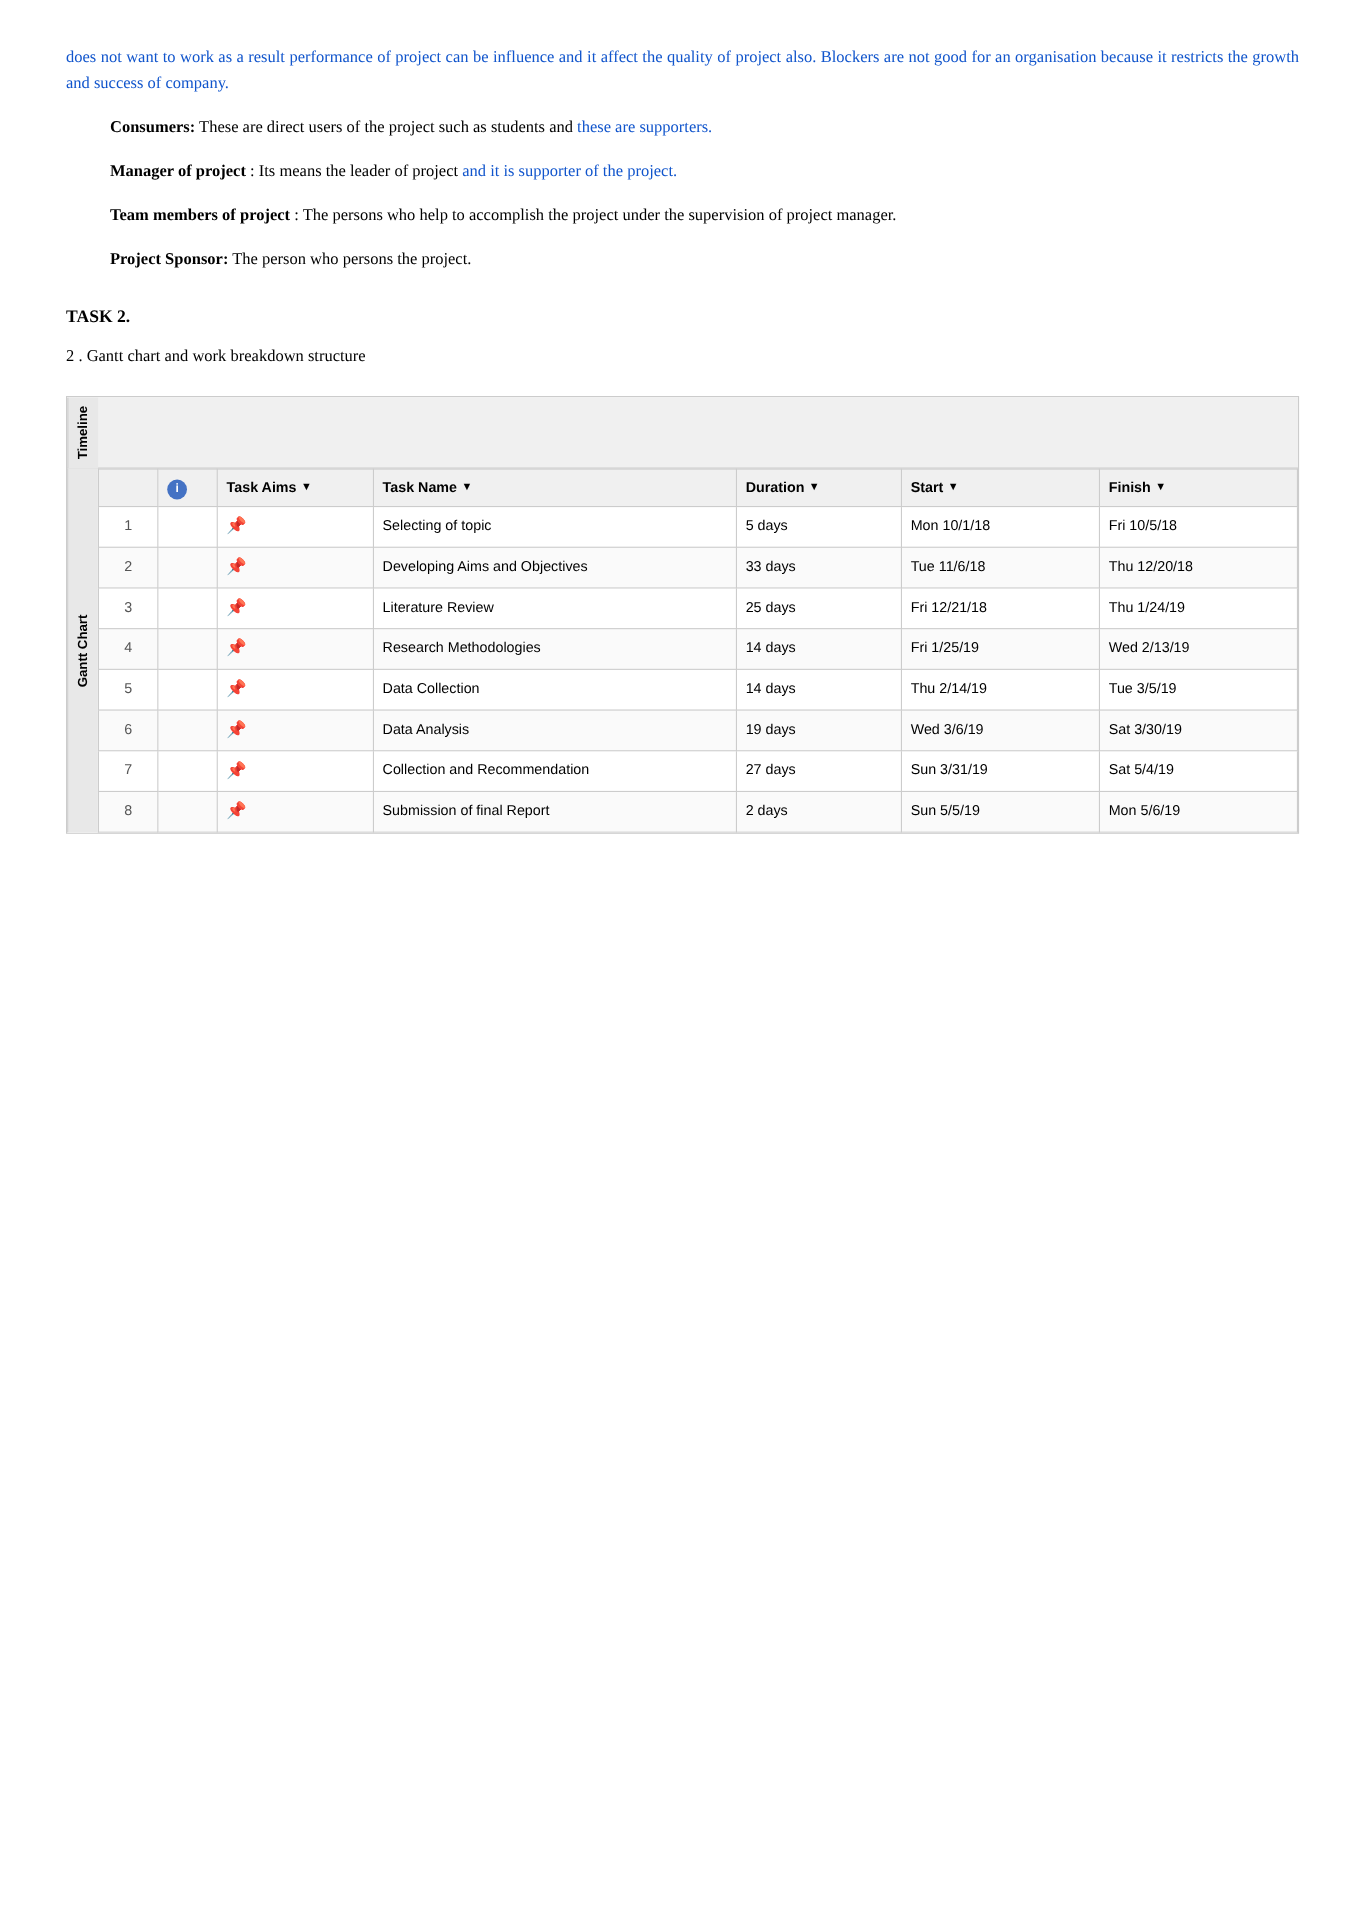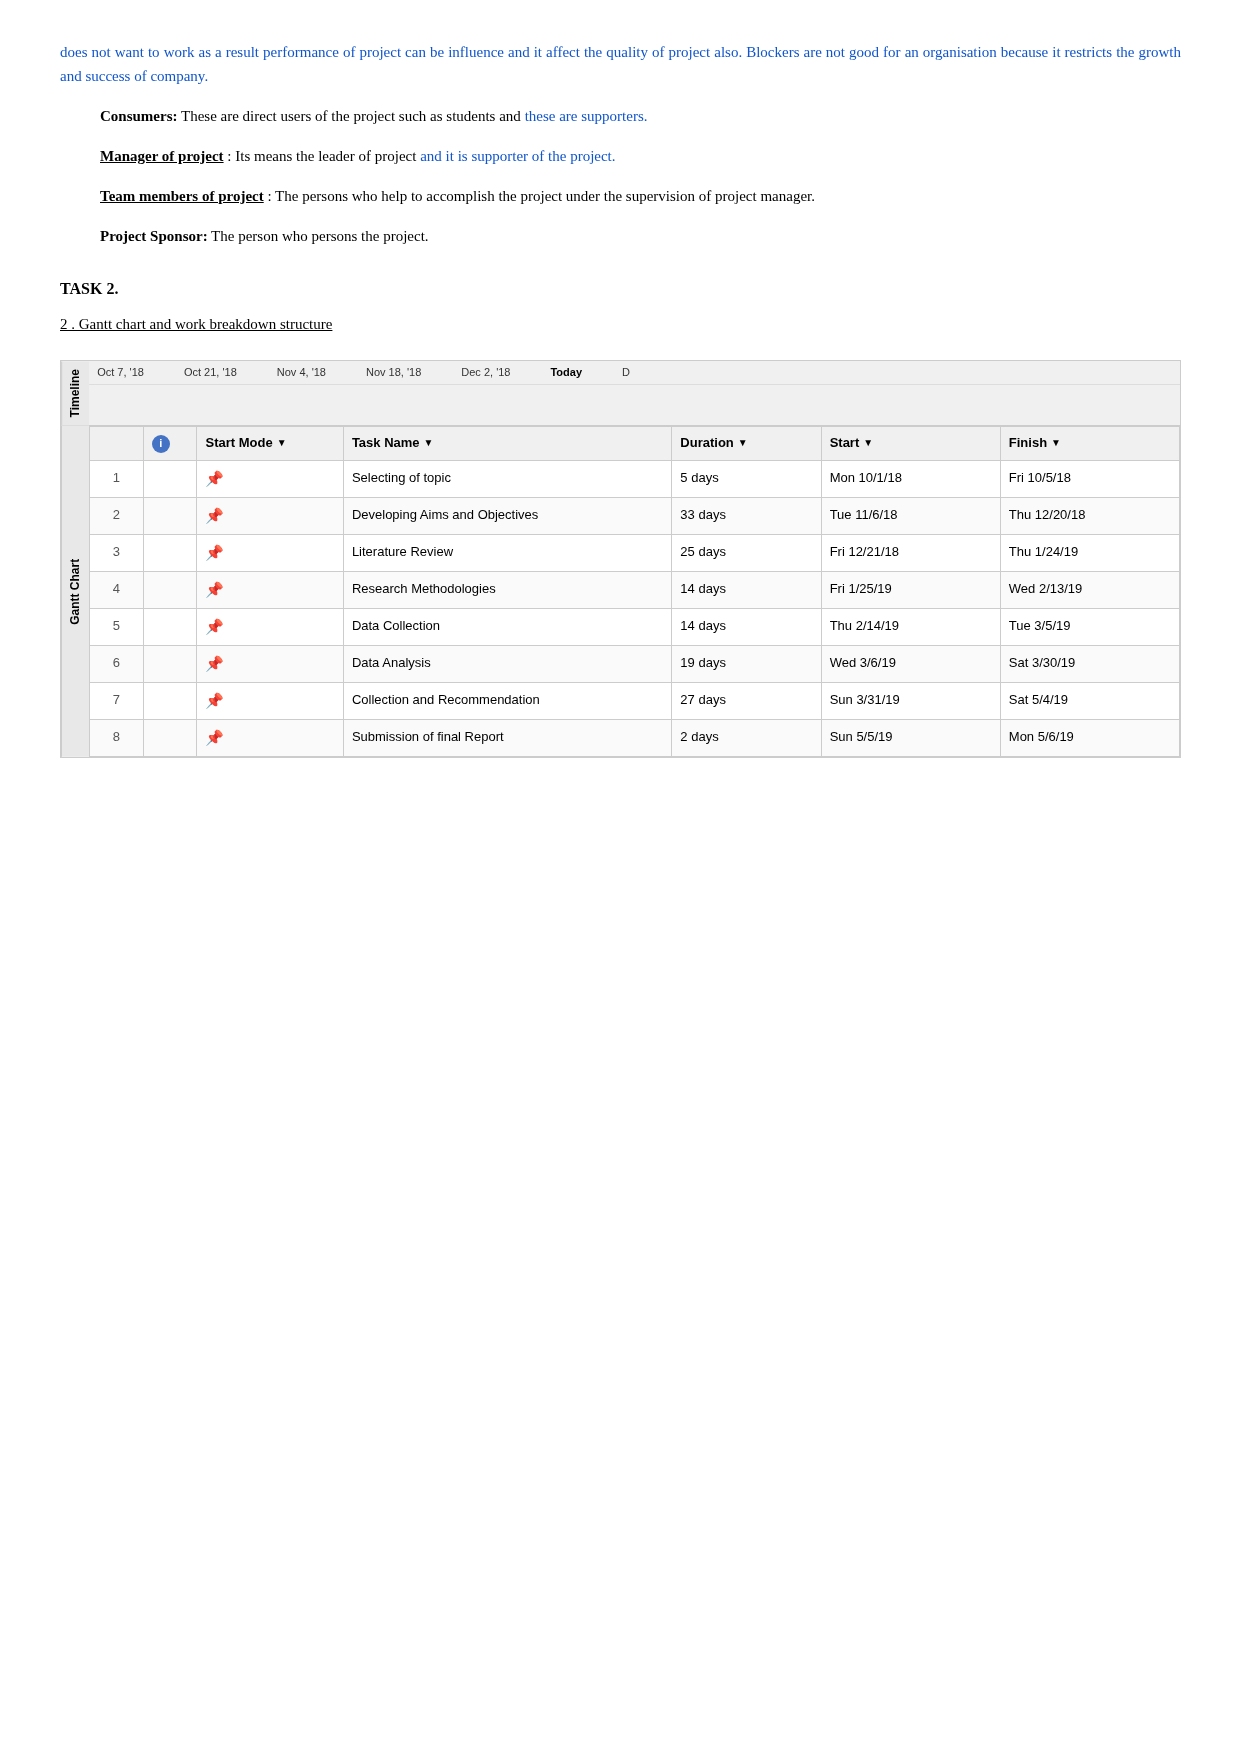--- a/index.html
+++ b/index.html
@@ -26,21 +26,20 @@
       margin-left: 40px;
     }
 
     .section-heading {
       font-weight: bold;
       font-size: 16px;
       margin: 28px 0 10px 0;
     }
 
     .underline {
-      text-decoration: underline;
     }
 
     
     .gantt-container {
       margin-top: 16px;
       border: 1px solid #ccc;
       overflow: hidden;
       font-family: Arial, sans-serif;
       font-size: 13px;
     }
@@ -202,45 +201,36 @@
 
 <div class="section-heading">TASK 2.</div>
 
 <div class="underline" style="margin-bottom: 24px; font-size: 15px;">2 . Gantt chart and work breakdown structure</div>
 
 <div class="gantt-container">
 
   <div class="timeline-header">
     <div class="timeline-label">Timeline</div>
     <div class="timeline-top-row">
-      <div class="timeline-date-row">
-        <span>Oct 7, '18</span>
-        <span>Oct 21, '18</span>
-        <span>Nov 4, '18</span>
-        <span>Nov 18, '18</span>
-        <span>Dec 2, '18</span>
-        <span class="today">Today</span>
-        <span>D</span>
-      </div>
     </div>
   </div>
 
   <div class="main-table-wrapper">
     <div class="gantt-chart-label">Gantt Chart</div>
 
     <table class="data-table">
       <thead>
         <tr>
           <th style="width:36px;"></th>
           <th style="width:36px;">
             <span class="info-icon">i</span>
           </th>
           <th style="width:80px;">
             <div class="th-with-arrow">
-              <span>Start Mode</span>
+              <span>Task Aims</span>
               <span class="sort-arrow">▼</span>
             </div>
           </th>
           <th style="width:220px;">
             <div class="th-with-arrow">
               <span>Task Name</span>
               <span class="sort-arrow">▼</span>
             </div>
           </th>
           <th style="width:100px;">

